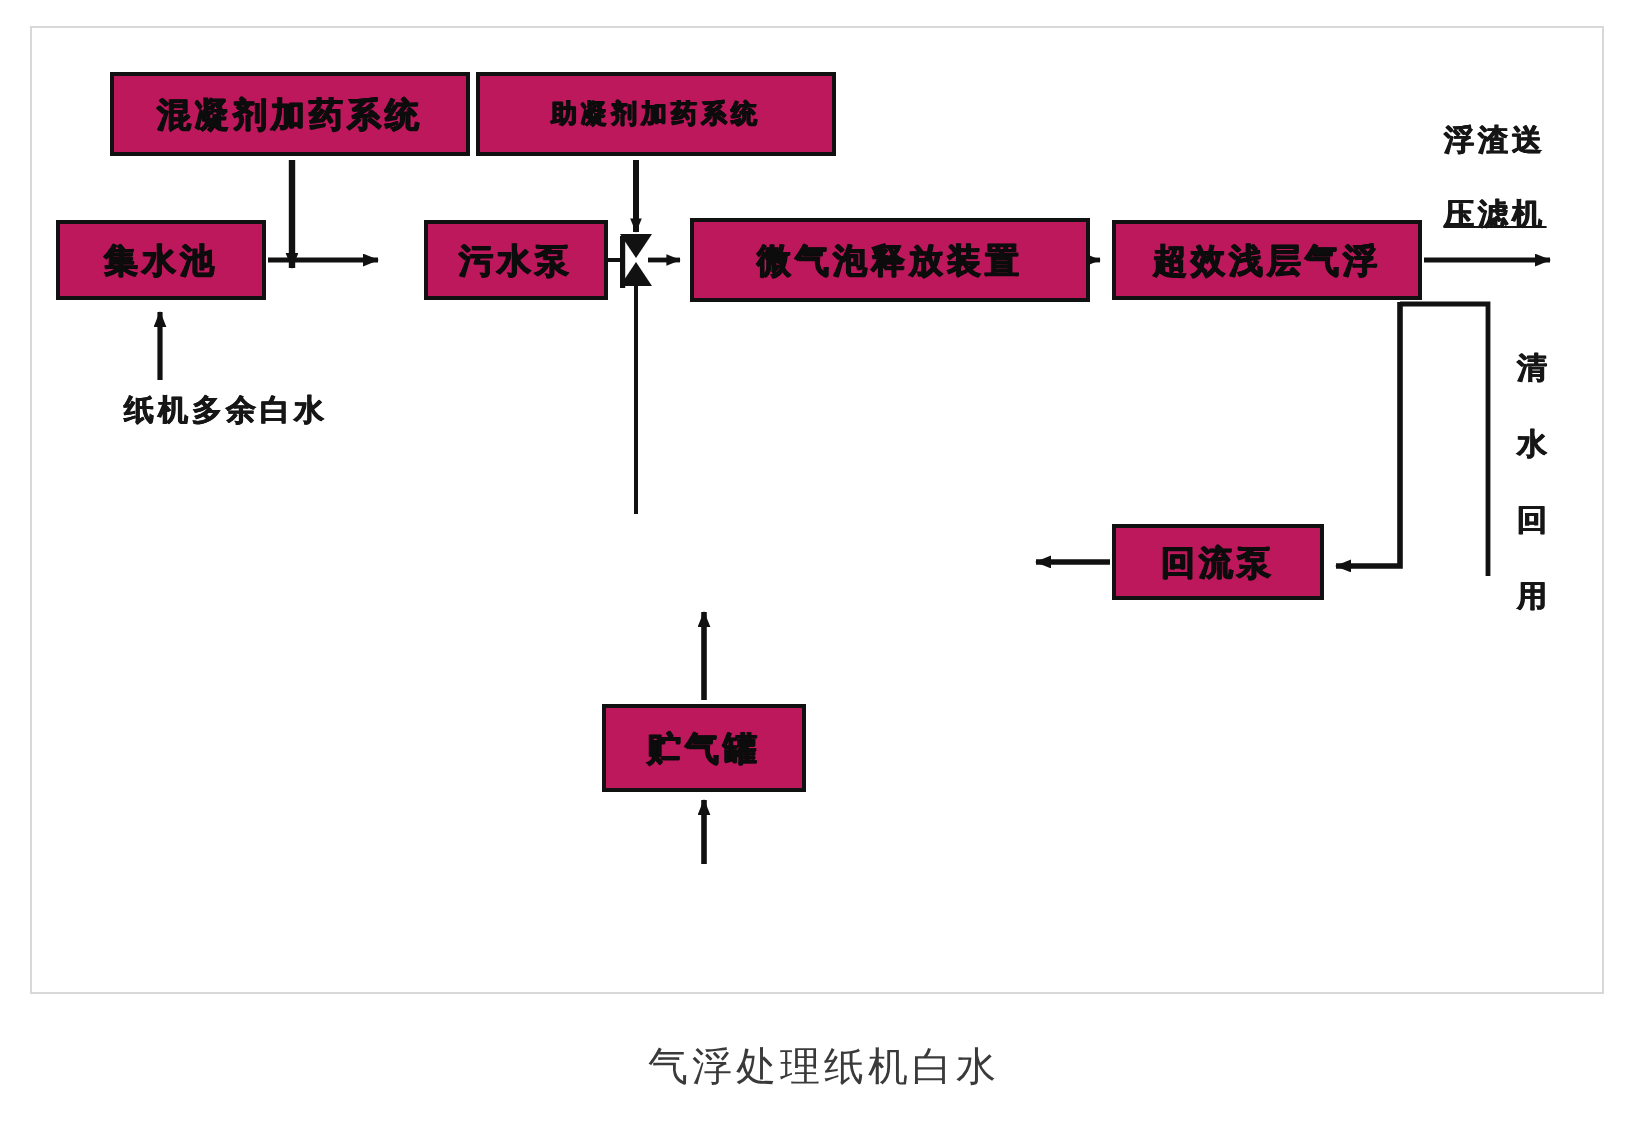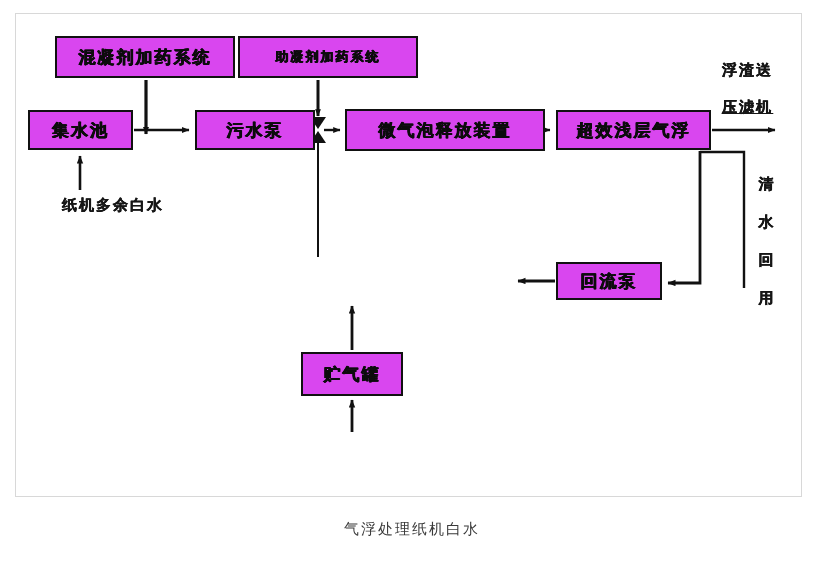--- a/index.html
+++ b/index.html
@@ -34,42 +34,42 @@
     left: 0;
     top: 0;
     width: 824px;
     height: 567px;
     pointer-events: none;
   }
   
   .node {
     position: absolute;
     box-sizing: border-box;
-    background: #d946ef;
+    background: #be185d;
     border: 2.5px solid #111111;
     display: flex;
     align-items: center;
     justify-content: center;
     color: #0c0c0c;
     font-weight: bold;
     letter-spacing: 2px;
     text-align: center;
     white-space: nowrap;
     font-family: "DejaVu Sans", "Liberation Sans", sans-serif;
     
     text-shadow: 0.4px 0 0 #0c0c0c, -0.4px 0 0 #0c0c0c, 0 0.3px 0 #0c0c0c;
   }
   .node.thin {
     border-width: 2px;
   }
   
   #node-coagulant      { left: 55px;  top: 36px;  width: 180px; height: 42px;  font-size: 17px; }
   #node-aid-coagulant  { left: 238px; top: 36px;  width: 180px; height: 42px;  font-size: 13px; }
   #node-collect-tank   { left: 28px;  top: 110px; width: 105px; height: 40px;  font-size: 17px; }
-  #node-sewage-pump    { left: 195px; top: 110px; width: 120px; height: 40px;  font-size: 17px; }
+  #node-sewage-pump    { left: 212px; top: 110px; width: 92px; height: 40px;  font-size: 17px; }
   #node-bubble-device  { left: 345px; top: 109px; width: 200px; height: 42px;  font-size: 17px; }
   #node-flotation      { left: 556px; top: 110px; width: 155px; height: 40px;  font-size: 17px; }
   #node-dissolve-air   { left: 285px; top: 258px; width: 225px; height: 42px;  font-size: 17px; }
   #node-reflux-pump    { left: 556px; top: 262px; width: 106px; height: 38px;  font-size: 17px; }
   #node-gas-tank       { left: 301px; top: 352px; width: 102px; height: 44px;  font-size: 17px; }
   #node-air-compressor { left: 301px; top: 434px; width: 102px; height: 46px;  font-size: 17px; }
 
   
   .label {
     position: absolute;
@@ -101,21 +101,21 @@
   }
   .vlabel span { display: block; }
 
   
   #caption {
     position: absolute;
     left: 0;
     top: 520px;
     width: 824px;
     text-align: center;
-    font-size: 15px;
+    font-size: 20px;
     color: #3a3a3a;
     letter-spacing: 2px;
     font-family: "DejaVu Sans", "Liberation Sans", sans-serif;
   }
 </style>
 </head>
 <body>
 
 <div id="page">
 

